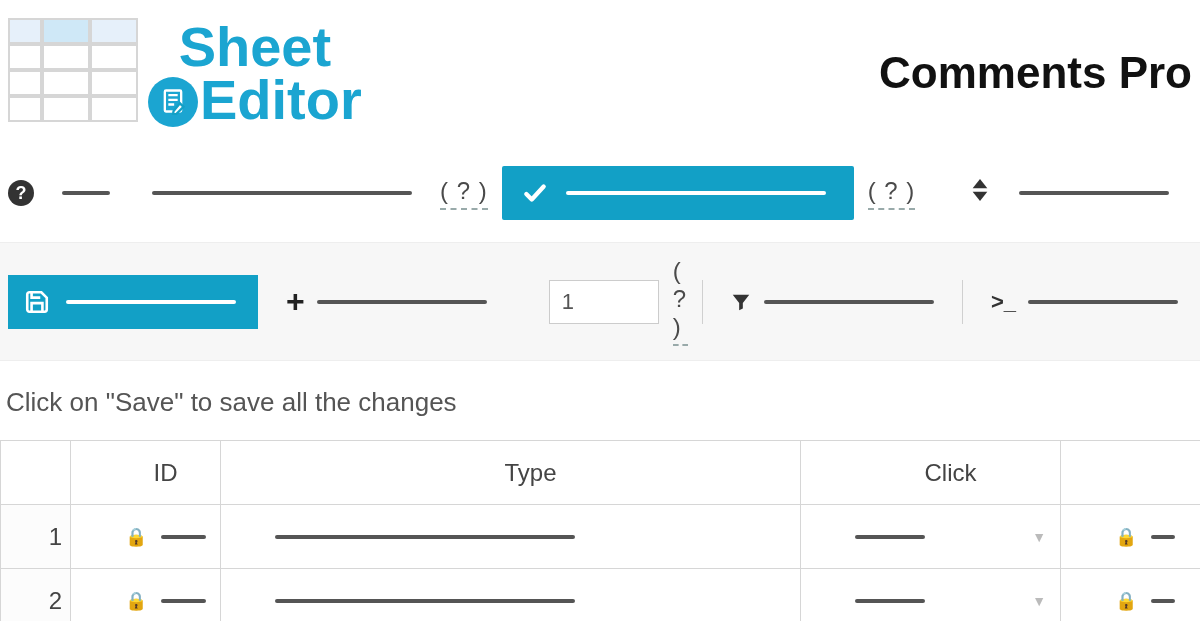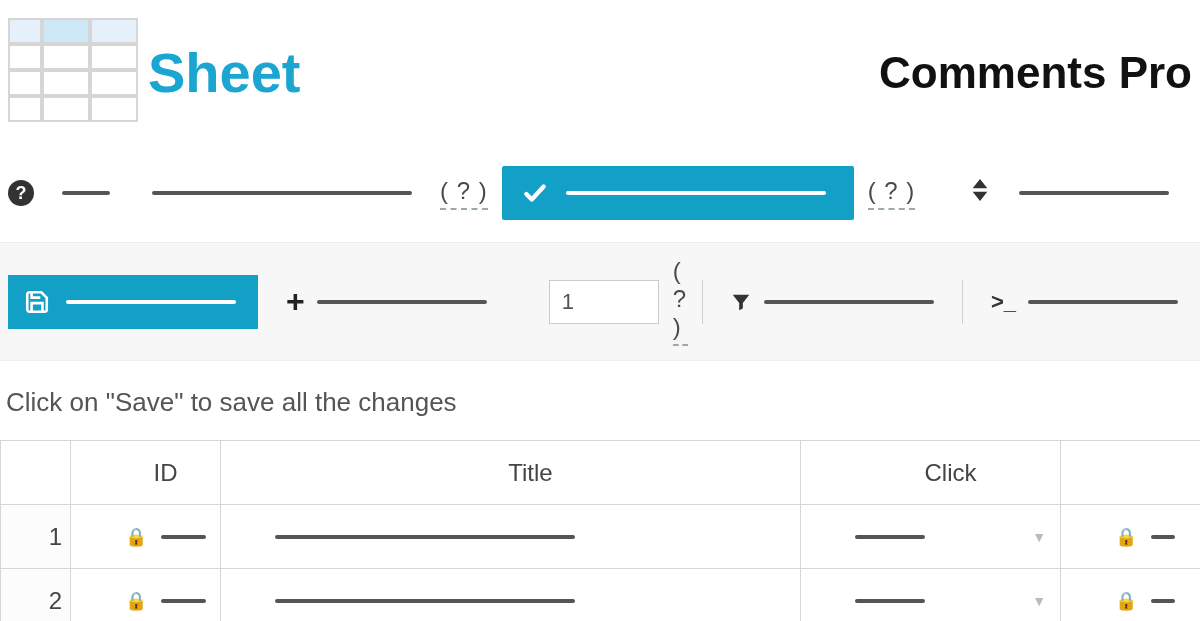--- a/index.html
+++ b/index.html
@@ -136,20 +136,29 @@
       <div class="cell" style="left:82px;top:26px;width:48px;height:26px;"></div>
       <div class="cell" style="left:0;top:52px;width:34px;height:26px;"></div>
       <div class="cell" style="left:34px;top:52px;width:48px;height:26px;"></div>
       <div class="cell" style="left:82px;top:52px;width:48px;height:26px;"></div>
       <div class="cell" style="left:0;top:78px;width:34px;height:26px;"></div>
       <div class="cell" style="left:34px;top:78px;width:48px;height:26px;"></div>
       <div class="cell" style="left:82px;top:78px;width:48px;height:26px;"></div>
     </div>
     <div class="logo-text">
       <div class="l1">Sheet</div>
+      <div class="l2">
+        <span class="badge-circle">
+          <svg width="28" height="28" viewBox="0 0 24 24" fill="none" stroke="#fff" stroke-width="2">
+            <rect x="5" y="3" width="14" height="18" rx="1"></rect>
+            <path d="M8 7h8M8 11h8M8 15h5"></path>
+            <path d="M18 14l3 3-6 6-3 .5.5-3 5.5-6.5z" fill="#fff" stroke="#12a0c6"></path>
+          </svg>
+        </span><span>Editor</span>
+      </div>
     </div>
   </div>
   <div class="page-title">Comments Pro</div>
 </div>
 
 <div class="row row1">
   <span class="q-circle">?</span>
 
   <div class="link-btn">
     <span class="blurline sm"></span>
@@ -229,21 +238,21 @@
     <col class="rowhead">
       <col class="col-id">
       <col class="col-title">
       <col class="col-type">
       <col class="col-last">
   </colgroup>
   <thead>
     <tr>
       <th></th>
       <th>ID</th>
-      <th>Title</th>
+      <th>Type</th>
       <th>Click</th>
       <th></th>
     </tr>
   </thead>
   <tbody>
     <tr>
       <td class="rowhead">1</td>
       <td>
         <div class="cell-inner">
             <span class="lock">🔒</span>

